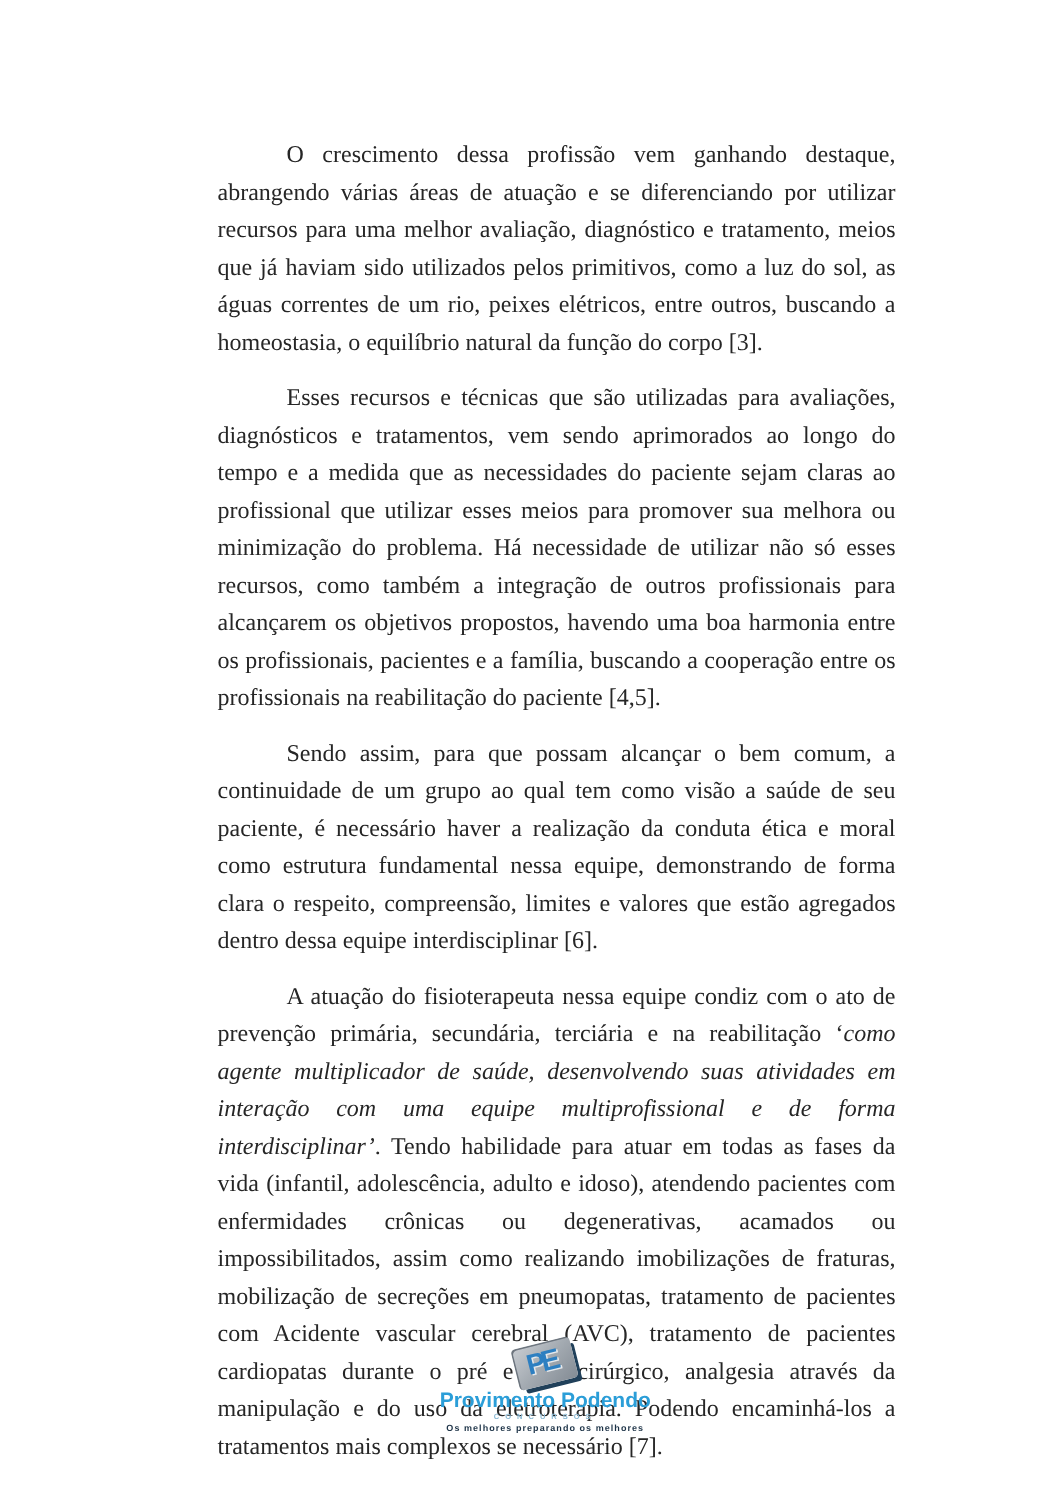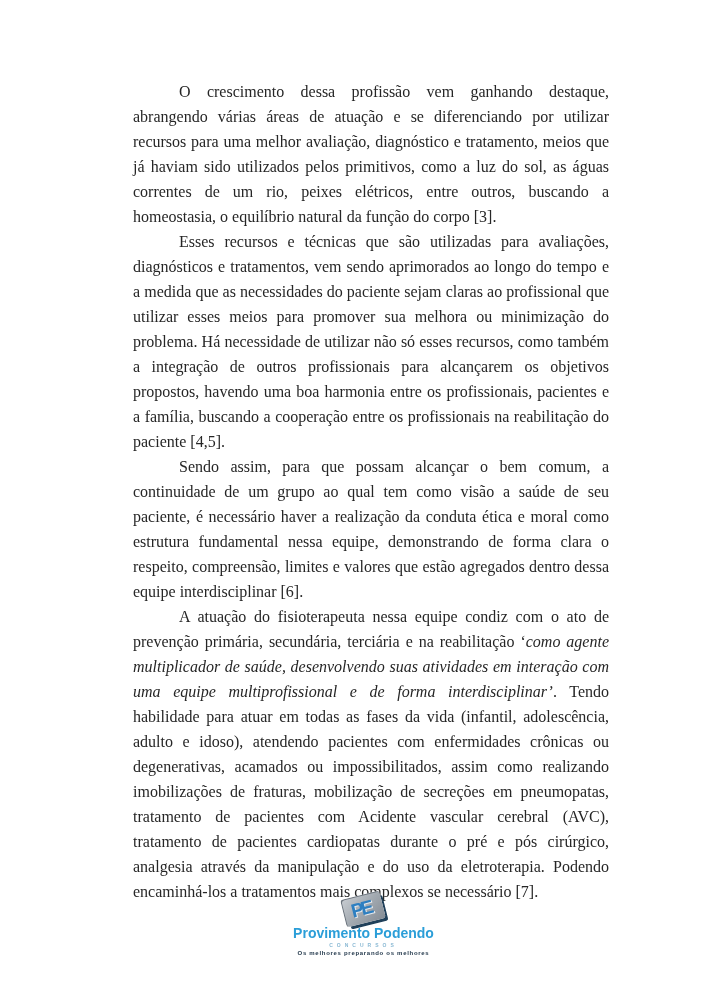--- a/index.html
+++ b/index.html
@@ -19,21 +19,21 @@
     position: absolute;
     left: 133px;
     top: 79px;
     width: 476px;
     font-size: 16px;
     line-height: 25px;
     color: #262626;
     text-align: justify;
   }
   .para {
-    margin: 0;
+    margin: 12px;
     text-indent: 46px;
   }
   .para em {
     font-style: italic;
   }
   .footer-logo {
     position: absolute;
     top: 895px;
     left: 0;
     width: 707px;

